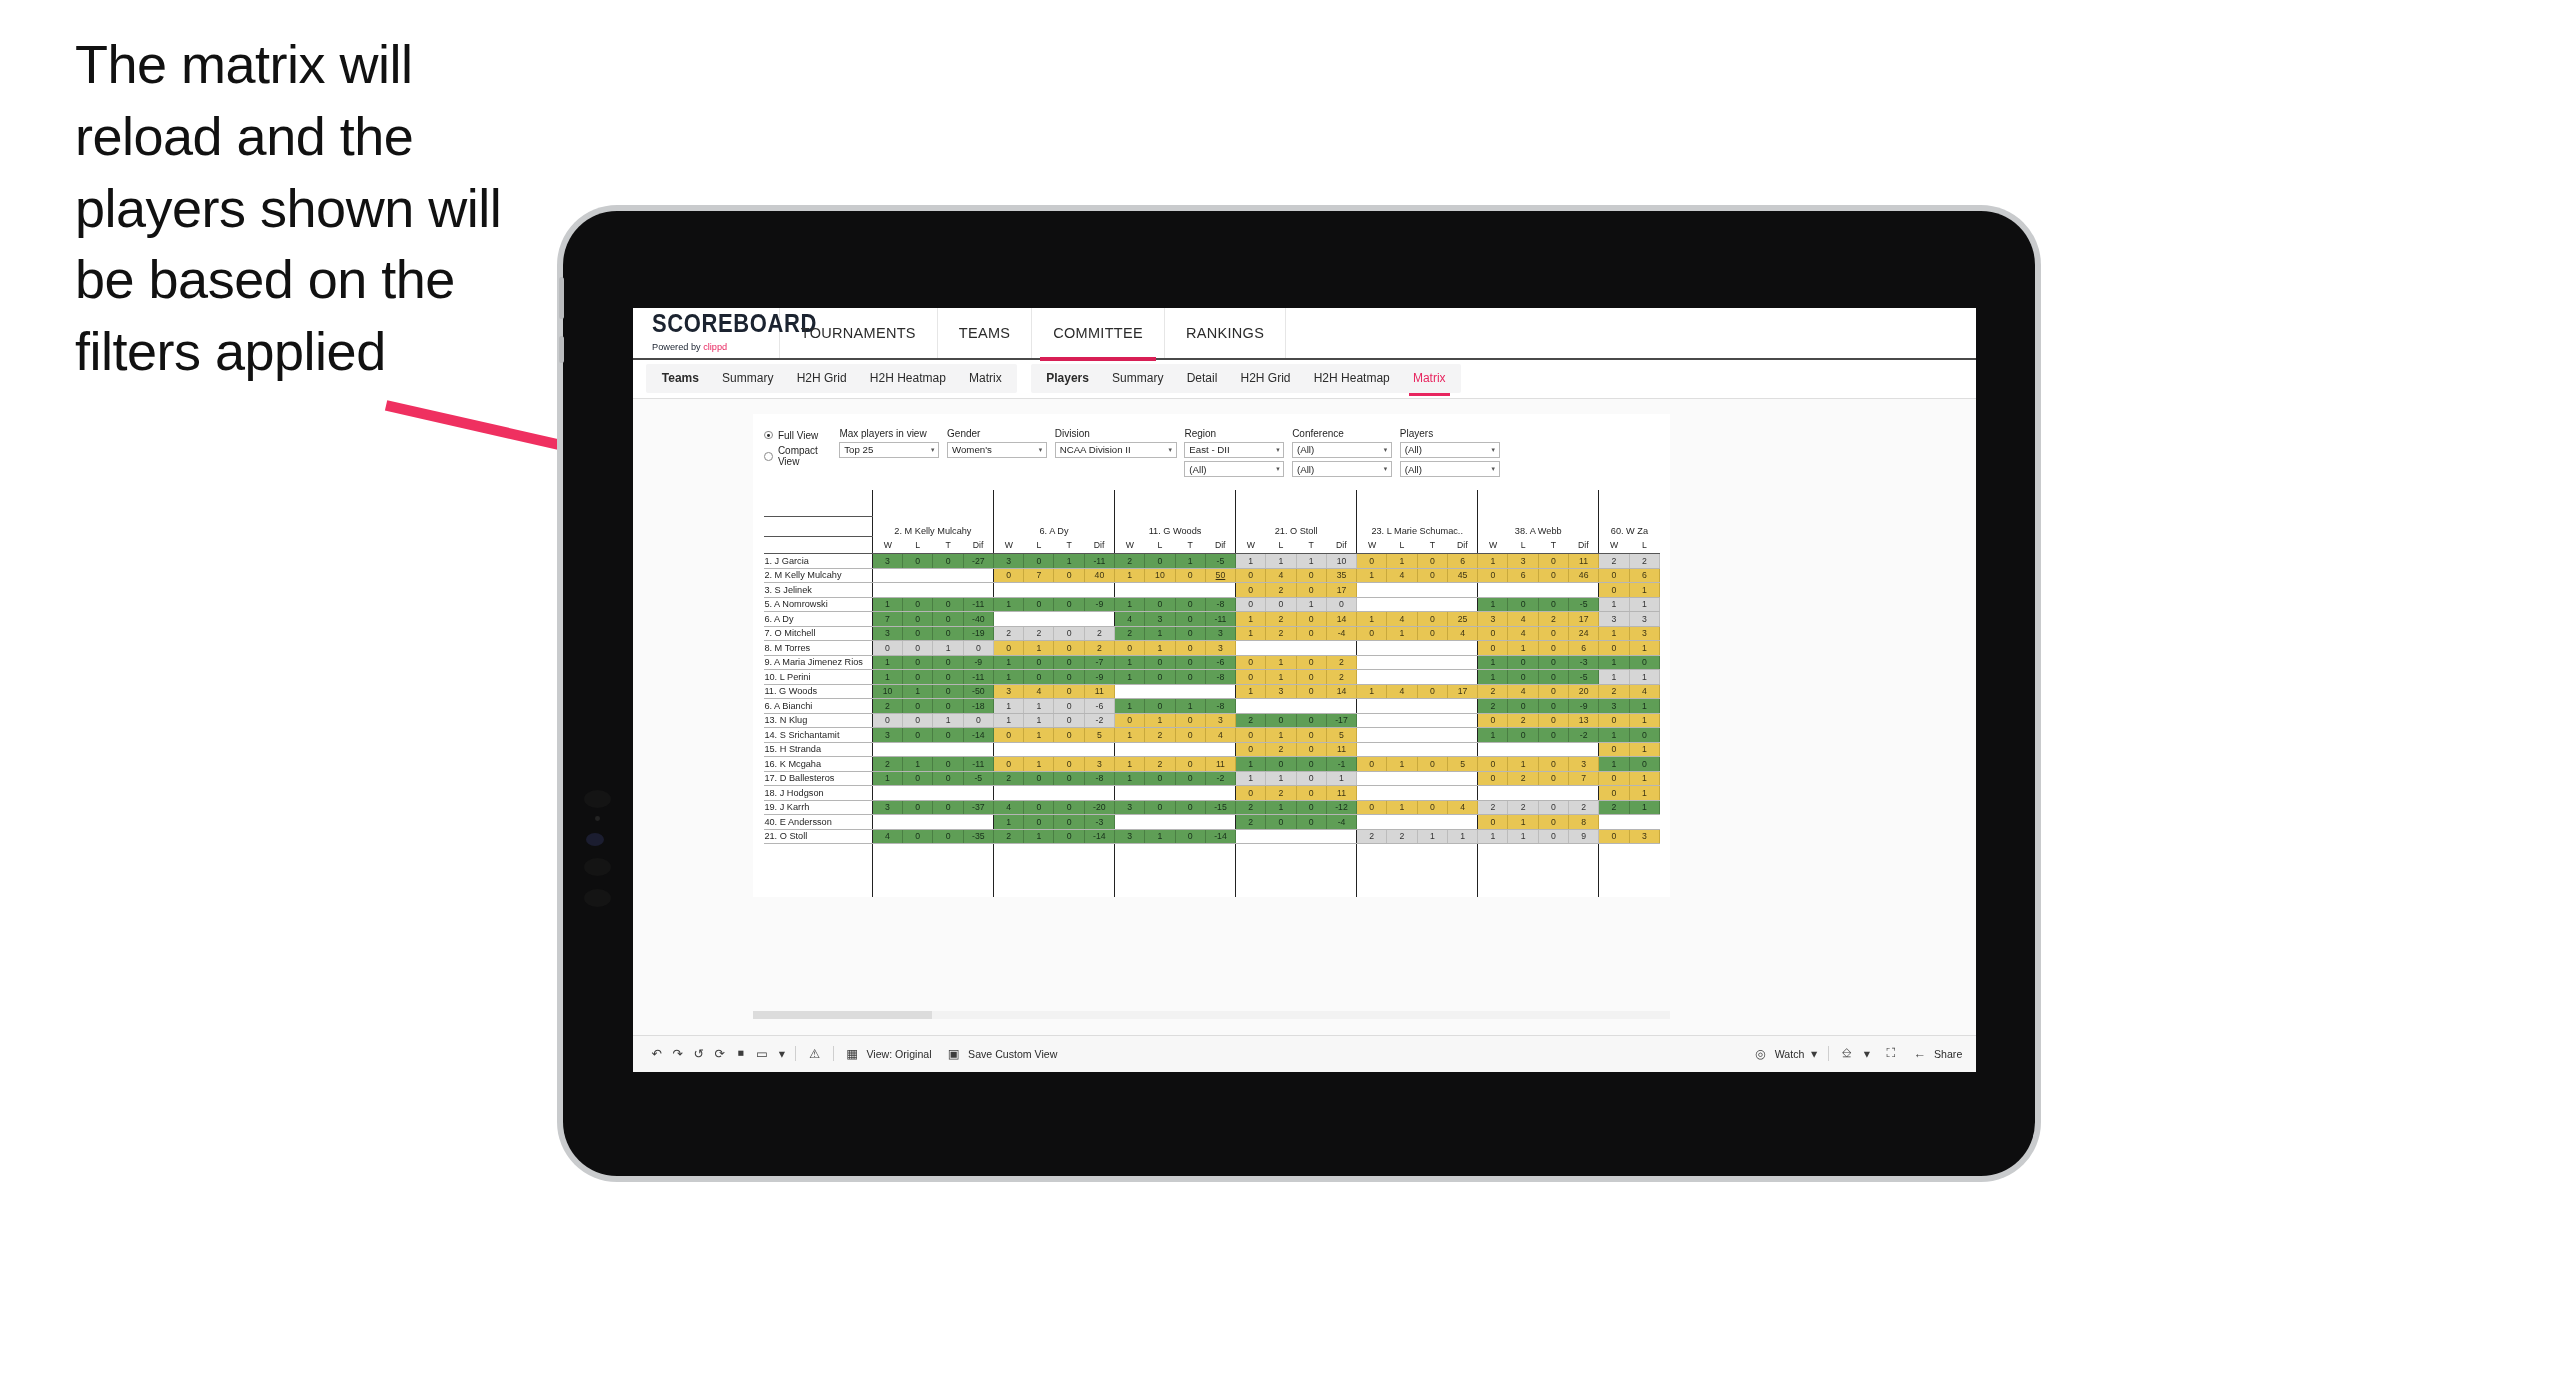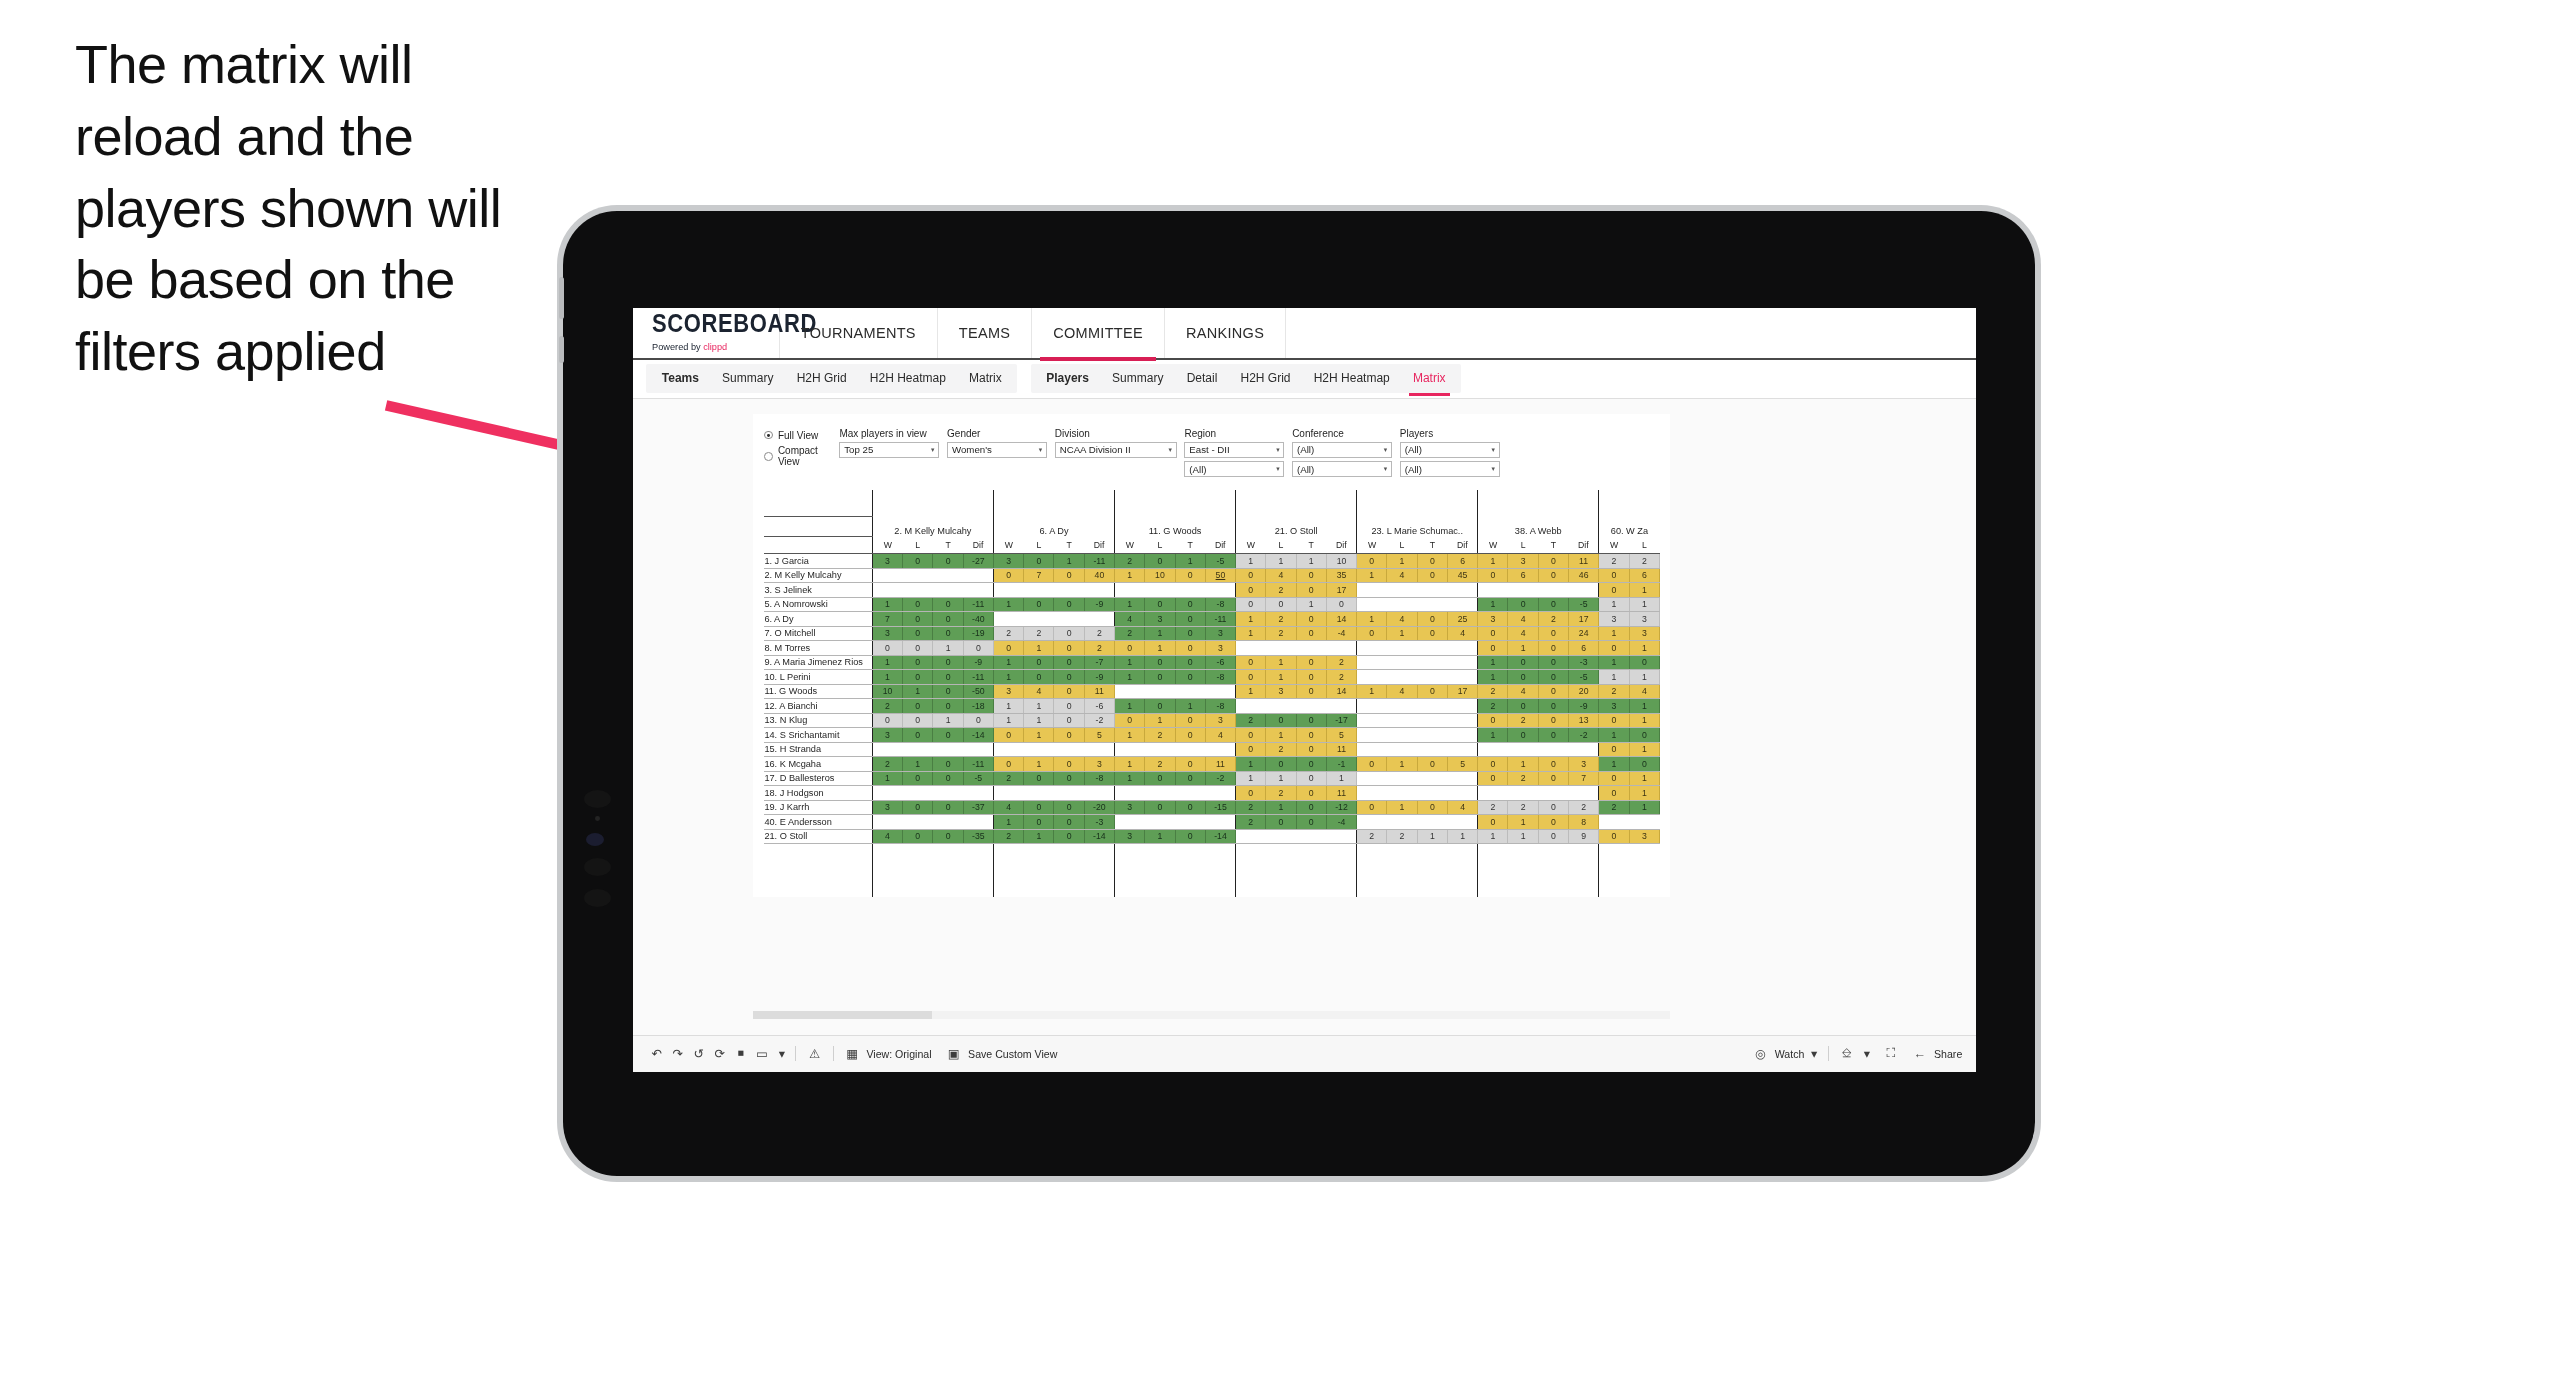--- a/index.html
+++ b/index.html
@@ -800,21 +800,21 @@
                     <td class="cell y" style="width: 30px;">0</td>
                     <td class="cell y" style="width: 30px;">17</td>
                     <td class="cell y grpstart" style="width: 30px;">2</td>
                     <td class="cell y" style="width: 30px;">4</td>
                     <td class="cell y" style="width: 30px;">0</td>
                     <td class="cell y" style="width: 30px; margin-left: 12px;">20</td>
                     <td class="cell y grpstart" style="width: 30px;">2</td>
                     <td class="cell y" style="width: 30px;">4</td>
                   </tr>
                   <tr>
-                    <td class="rowname">12. A Bianchi</td>
+                    <td class="rowname">6. A Bianchi</td>
                     <td class="cell g grpstart" style="width: 30px;">2</td>
                     <td class="cell g" style="width: 30px;">0</td>
                     <td class="cell g" style="width: 30px;">0</td>
                     <td class="cell g" style="width: 30px;">-18</td>
                     <td class="cell n grpstart" style="width: 30px;">1</td>
                     <td class="cell n" style="width: 30px;">1</td>
                     <td class="cell n" style="width: 30px;">0</td>
                     <td class="cell n" style="width: 30px;">-6</td>
                     <td class="cell g grpstart" style="width: 30px;">1</td>
                     <td class="cell g" style="width: 30px;">0</td>

